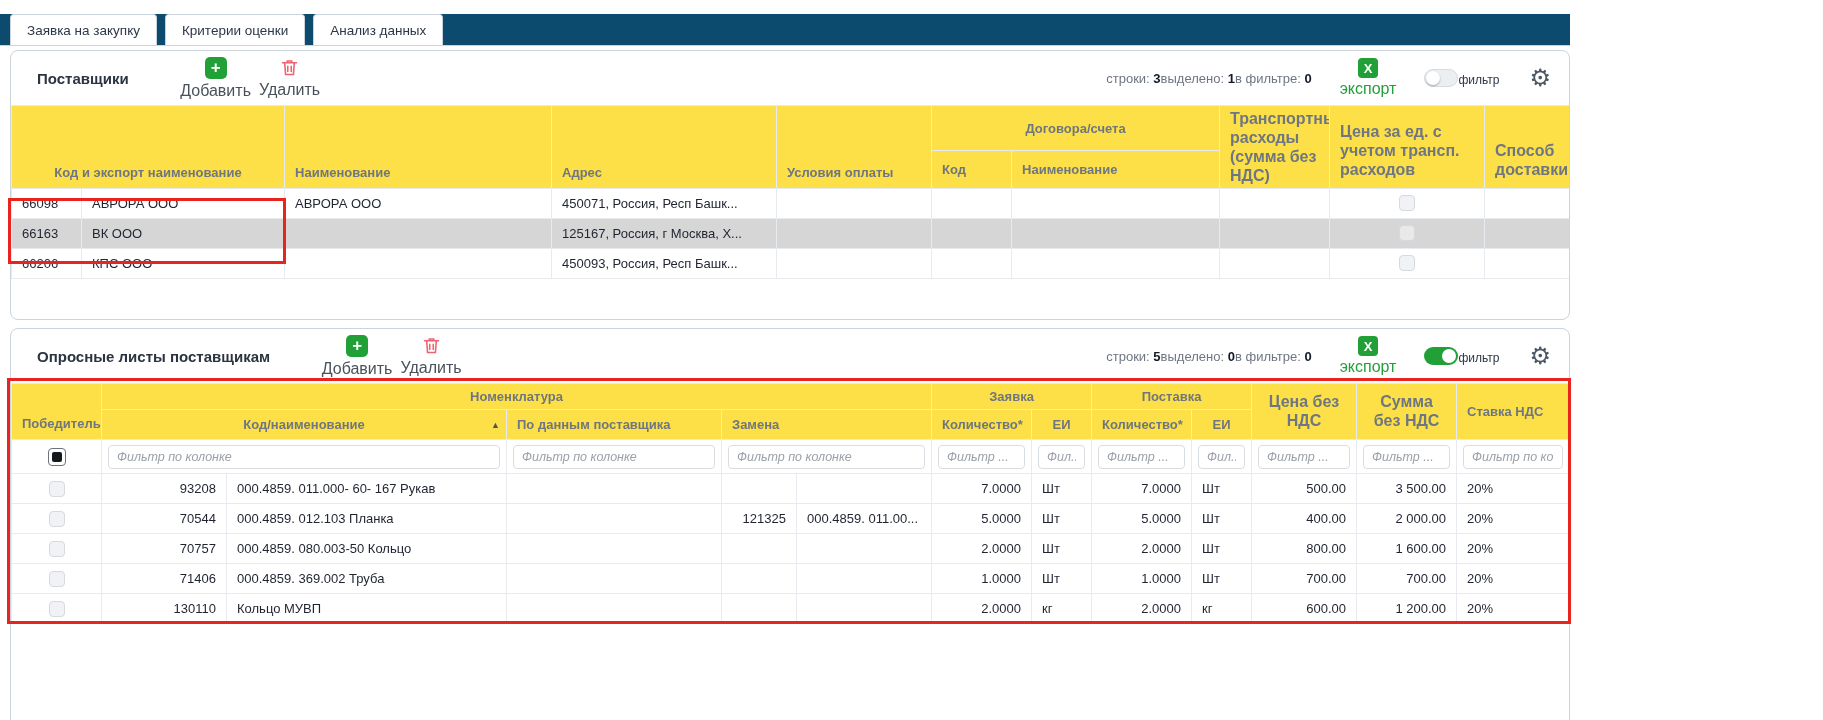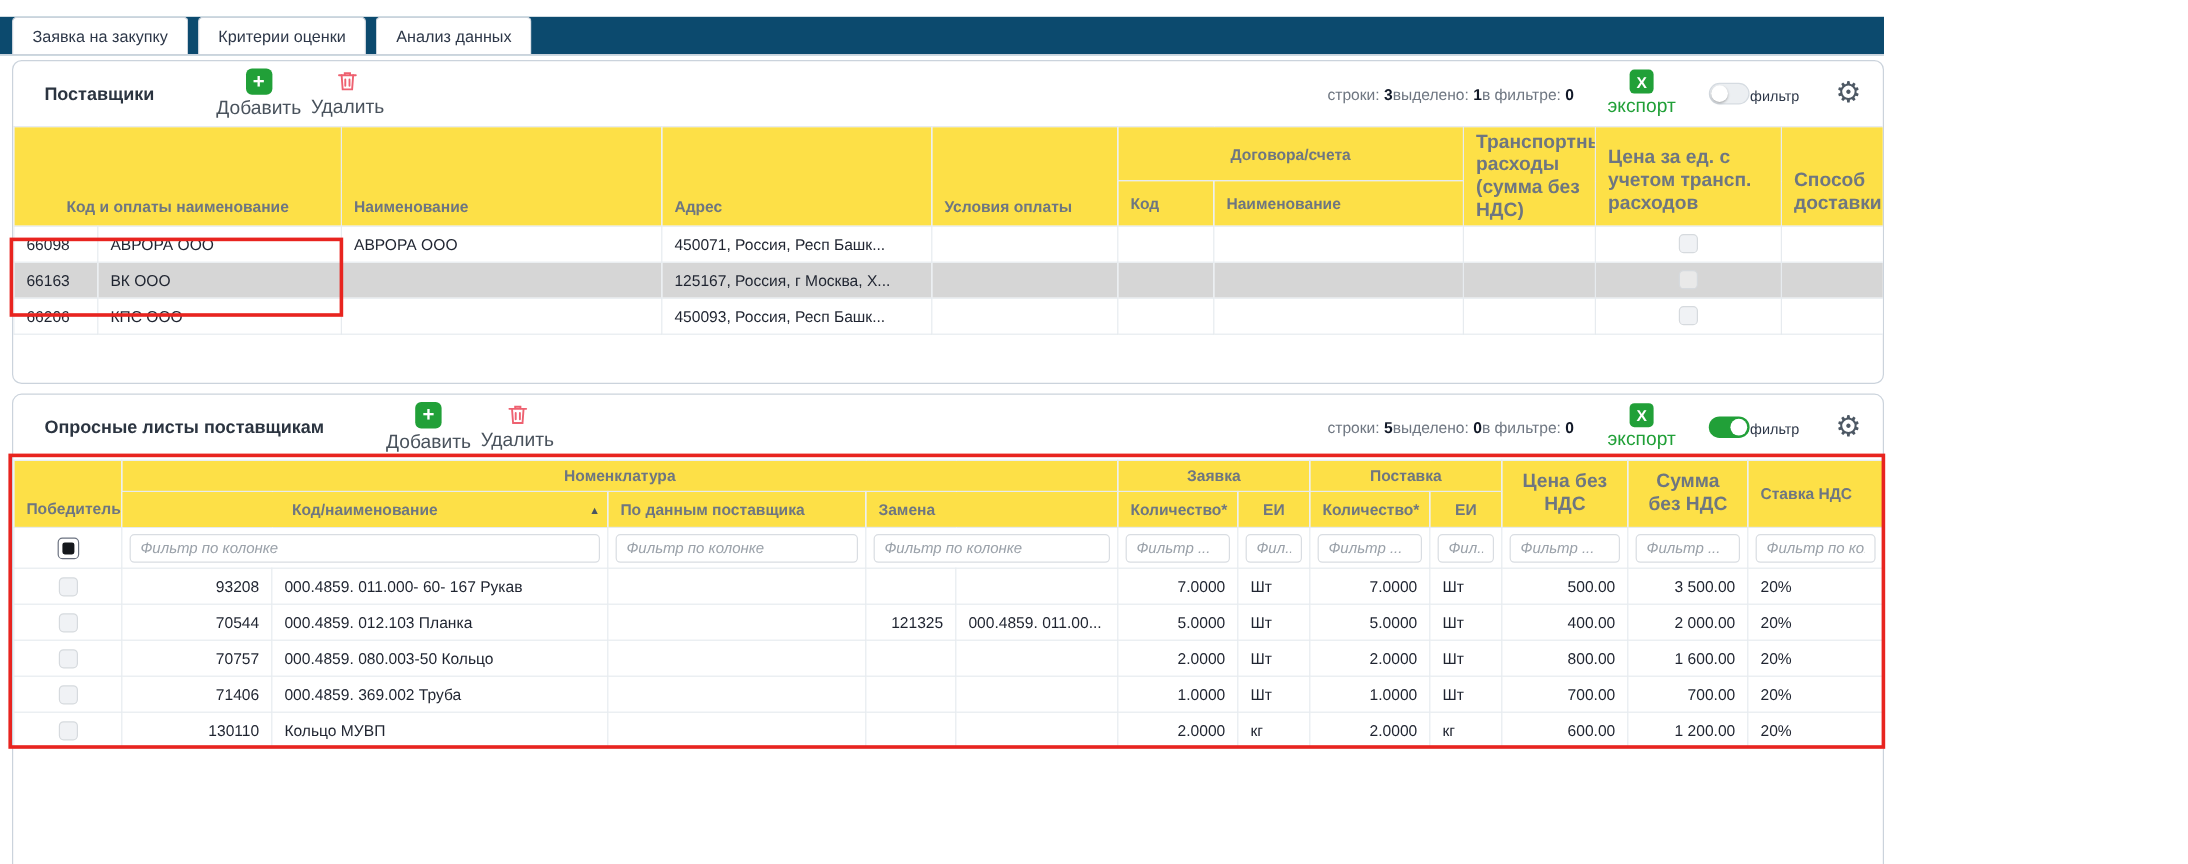--- a/index.html
+++ b/index.html
@@ -155,21 +155,21 @@
         <col style="width:225px">
       <col style="width:155px">
         <col style="width:80px">
         <col style="width:208px">
         <col style="width:110px">
       <col style="width:155px">
         <col style="width:85px">
     </colgroup>
     <thead>
       <tr class="h1-t1">
-        <th colspan="2" rowspan="2" class="th-b th-c">Код и оплаты наименование</th>
+        <th colspan="2" rowspan="2" class="th-b th-c">Код и экспорт наименование</th>
         <th rowspan="2" class="th-b">Наименование</th>
         <th rowspan="2" class="th-b">Адрес</th>
         <th rowspan="2" class="th-b">Условия оплаты</th>
         <th colspan="2" class="th-group">Договора/счета</th>
         <th rowspan="2" class="th-t th-sm" style="white-space:normal;">Транспортные расходы (сумма без НДС)</th>
         <th rowspan="2" class="th-b th-sm" style="white-space:normal;">Цена за ед. с учетом трансп. расходов</th>
         <th rowspan="2" class="th-b th-sm" style="white-space:normal;">Способ доставки</th>
       </tr>
       <tr class="h2-t1">
         <th class="th-m">Код</th>

